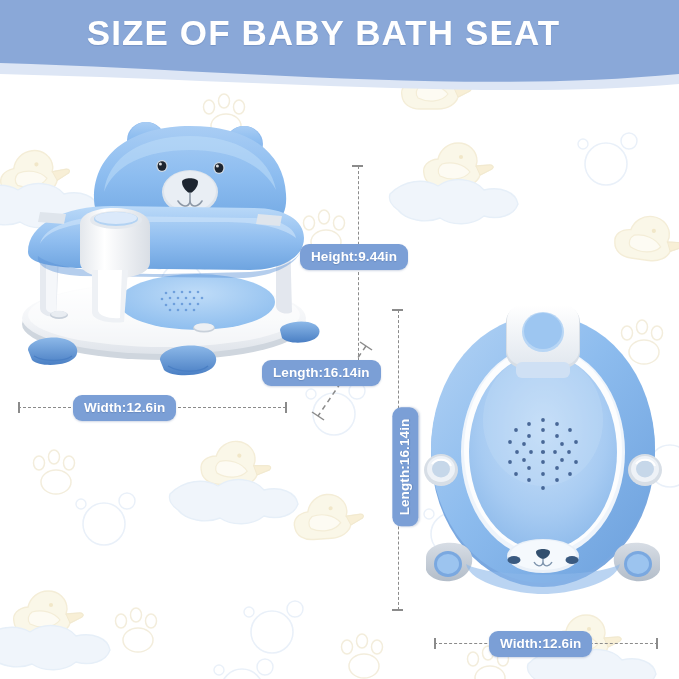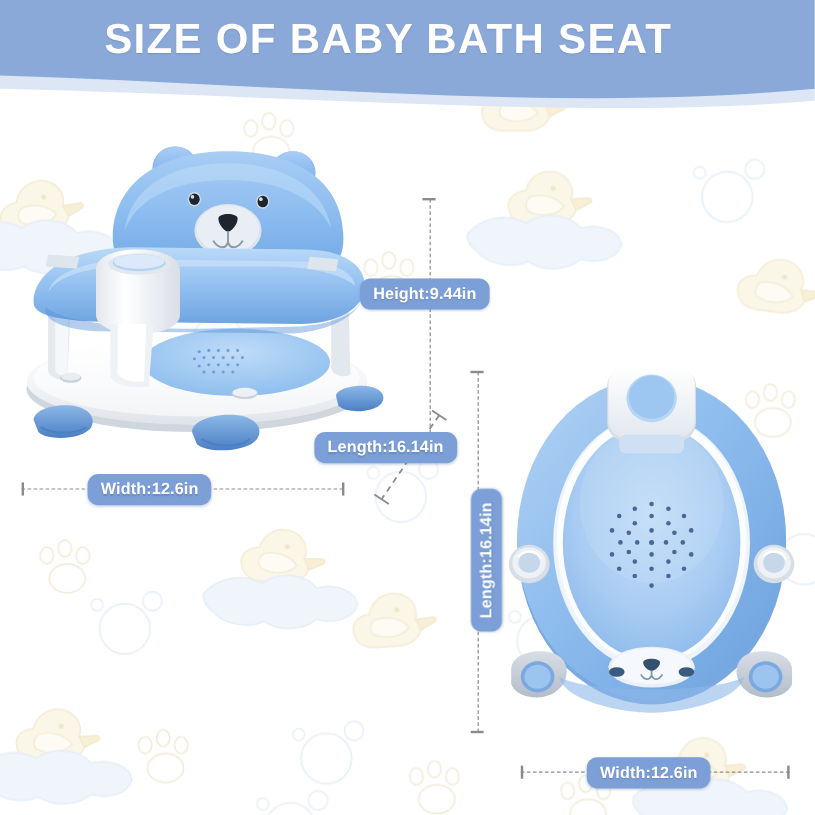--- a/index.html
+++ b/index.html
@@ -418,21 +418,21 @@
   </svg>
 
   <div class="dimline v" style="left:398px; top:310px; height:300px;"></div>
   <div class="tick h" style="left:392px; top:309px;"></div>
   <div class="tick h" style="left:392px; top:609px;"></div>
 
   <div class="dimline h" style="left:434px; top:643px; width:224px;"></div>
   <div class="tick v" style="left:434px; top:638px;"></div>
   <div class="tick v" style="left:656px; top:638px;"></div>
 
-  <div class="pill" style="left:300px; top:232px;">Height:9.44in</div>
+  <div class="pill" style="left:300px; top:244px;">Height:9.44in</div>
 
   <div class="pill" style="left:262px; top:360px;">Length:16.14in</div>
 
   <div class="pill" style="left:73px; top:395px;">Width:12.6in</div>
 
   <div class="pill vertical" style="left:346px; top:454px;">Length:16.14in</div>
 
   <div class="pill" style="left:489px; top:631px;">Width:12.6in</div>
 
 </div>

